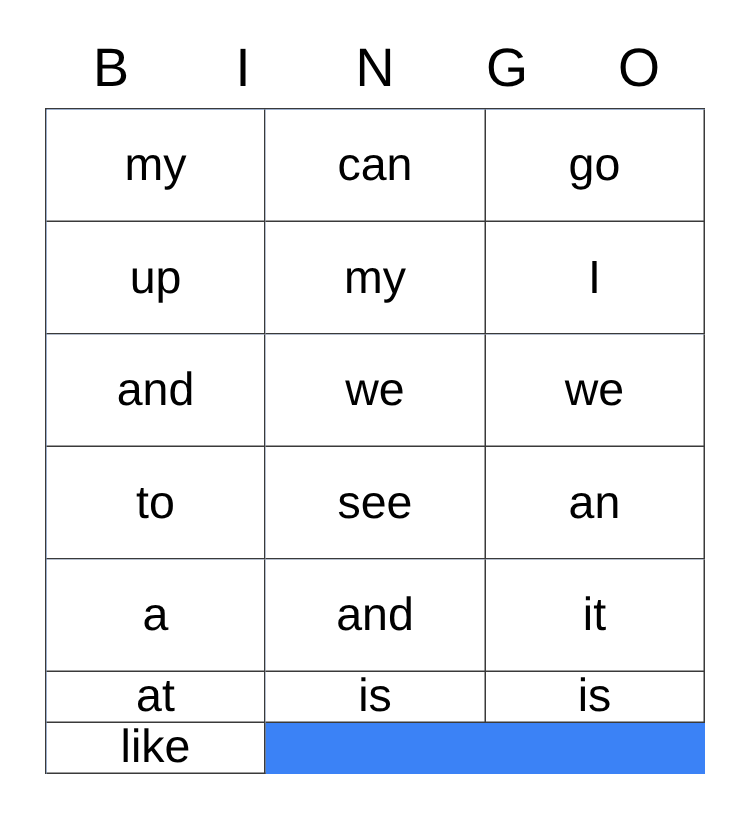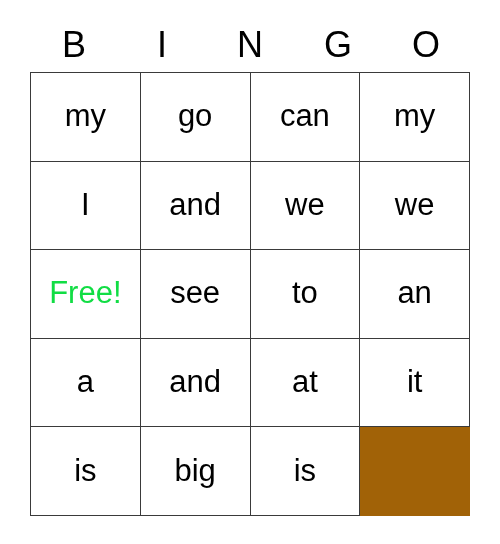--- a/index.html
+++ b/index.html
@@ -48,23 +48,23 @@
   .grid {
     position: absolute;
     left: 30px;
     top: 72px;
     width: 440px;
     height: 444px;
     border-top: 1px solid #3a3a3a;
     border-left: 1px solid #3a3a3a;
     box-sizing: border-box;
     display: grid;
-    grid-template-columns: repeat(4, 1fr);
+    grid-template-columns: repeat(3, 1fr);
     grid-template-rows: repeat(5, 1fr);
-    background: #a16207;
+    background: #3b82f6;
   }
   .cell {
     border-right: 1px solid #3a3a3a;
     border-bottom: 1px solid #3a3a3a;
     box-sizing: border-box;
     display: flex;
     align-items: center;
     justify-content: center;
     background: #ffffff;
     overflow: hidden;
@@ -94,72 +94,72 @@
     <div class="header-cell">G</div>
     <div class="header-cell">O</div>
   </div>
 
   <div class="grid">
 
     <div class="cell">
         <span class="cell-text">my</span>
       </div>
     <div class="cell">
+        <span class="cell-text">can</span>
+      </div>
+    <div class="cell">
         <span class="cell-text">go</span>
       </div>
     <div class="cell">
-        <span class="cell-text">can</span>
+        <span class="cell-text">up</span>
       </div>
     <div class="cell">
         <span class="cell-text">my</span>
       </div>
 
     <div class="cell">
         <span class="cell-text">I</span>
       </div>
     <div class="cell">
         <span class="cell-text">and</span>
       </div>
     <div class="cell">
         <span class="cell-text">we</span>
       </div>
 
     <div class="cell">
         <span class="cell-text">we</span>
       </div>
-    <div class="cell free">
-        <span class="cell-text">Free!</span>
+    <div class="cell">
+        <span class="cell-text">to</span>
       </div>
     <div class="cell">
         <span class="cell-text">see</span>
-      </div>
-    <div class="cell">
-        <span class="cell-text">to</span>
       </div>
 
     <div class="cell">
         <span class="cell-text">an</span>
       </div>
     <div class="cell">
         <span class="cell-text">a</span>
       </div>
     <div class="cell">
         <span class="cell-text">and</span>
       </div>
     <div class="cell">
-        <span class="cell-text">at</span>
+        <span class="cell-text">it</span>
       </div>
     <div class="cell">
-        <span class="cell-text">it</span>
+        <span class="cell-text">at</span>
       </div>
 
     <div class="cell">
         <span class="cell-text">is</span>
       </div>
     <div class="cell">
-        <span class="cell-text">big</span>
+        <span class="cell-text">is</span>
       </div>
     <div class="cell">
-        <span class="cell-text">is</span>
+        <span class="cell-text">like</span>
       </div>
 
   </div>
 </div>
 
 </body></html>

